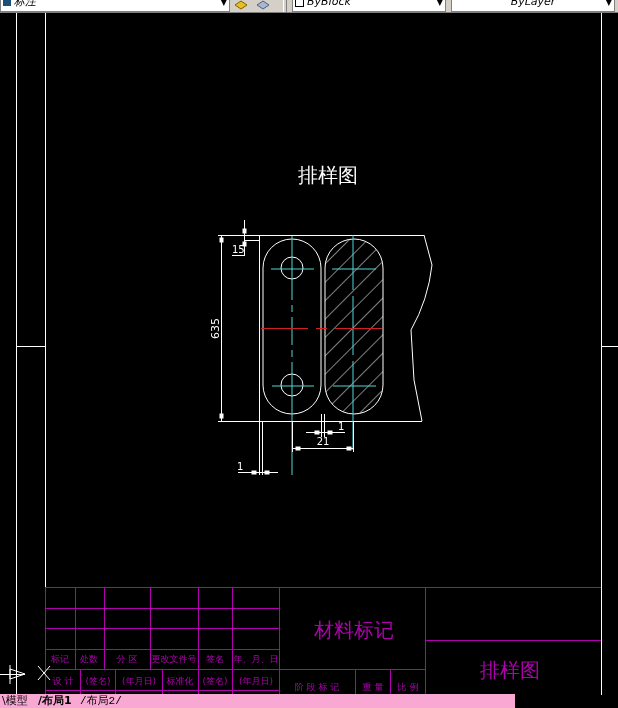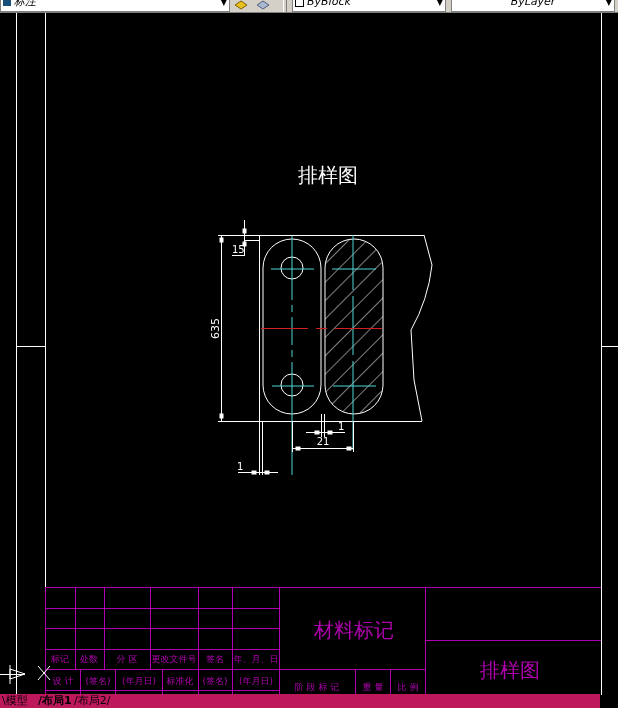--- a/index.html
+++ b/index.html
@@ -4,21 +4,21 @@
   <style>
     html, body { margin: 0; padding: 0; }
     body { width: 618px; height: 708px; overflow: hidden; background: #000; position: relative; font-family: "DejaVu Sans", sans-serif; }
     .toolbar { position: absolute; left: 0; top: 0; width: 618px; height: 12px; background: #d4d0c8; border-bottom: 1px solid #808080; overflow: hidden; font-style: italic; }
     .combo { position: absolute; top: -6px; height: 16px; background: #fff; border: 1px solid #808080; font-size: 11px; line-height: 14px; color: #000; overflow: hidden; white-space: nowrap; }
     .combo .arrow { position: absolute; right: 2px; top: 0; font-size: 8px; line-height: 16px; color: #000; }
     .combo .swatch { display: inline-block; width: 8px; height: 8px; vertical-align: middle; margin: 0 3px 0 2px; }
     .tbicon { position: absolute; top: -4px; width: 14px; height: 12px; }
     .grip { position: absolute; top: 0; width: 2px; height: 12px; border-left: 1px solid #fff; border-right: 1px solid #808080; }
     .canvas { position: absolute; left: 0; top: 13px; width: 618px; height: 682px; }
-    .tabs { position: absolute; left: 0; top: 694px; width: 600px; height: 14px; background: #be185d; font-size: 11px; line-height: 14px; color: #000; }
+    .tabs { position: absolute; left: 0; top: 694px; width: 515px; height: 14px; background: #f9a8d4; font-size: 11px; line-height: 14px; color: #000; }
     .tab { position: absolute; top: 0; height: 14px; padding: 0 2px; white-space: nowrap; }
     .tab .slash { color: #000; }
     svg text { font-family: "DejaVu Sans", sans-serif; }
   </style>
 </head>
 <body>
 
 <div class="toolbar">
   <div class="combo" style="left:0; width:228px;">
     <span class="swatch" style="background:#1a4f7a"></span><span>标注</span>
@@ -196,14 +196,14 @@
     <g stroke="#ffffff" stroke-width="1">
       <line x1="38" y1="666" x2="50" y2="680"></line>
       <line x1="50" y1="666" x2="38" y2="680"></line>
     </g>
   </svg>
 </div>
 
 <div class="tabs">
   <div class="tab" style="left:0;"><span class="slash">\</span><span>模型</span></div>
   <div class="tab" style="left:36px;font-weight:bold;"><span class="slash">/</span><span>布局1</span></div>
-  <div class="tab" style="left:72px;"><span class="slash">/</span><span>布局2</span><span class="slash">/</span></div>
+  <div class="tab" style="left:78px;font-family:Liberation Mono, monospace;"><span class="slash">/</span><span>布局2</span><span class="slash">/</span></div>
 </div>
 
 </body></html>

